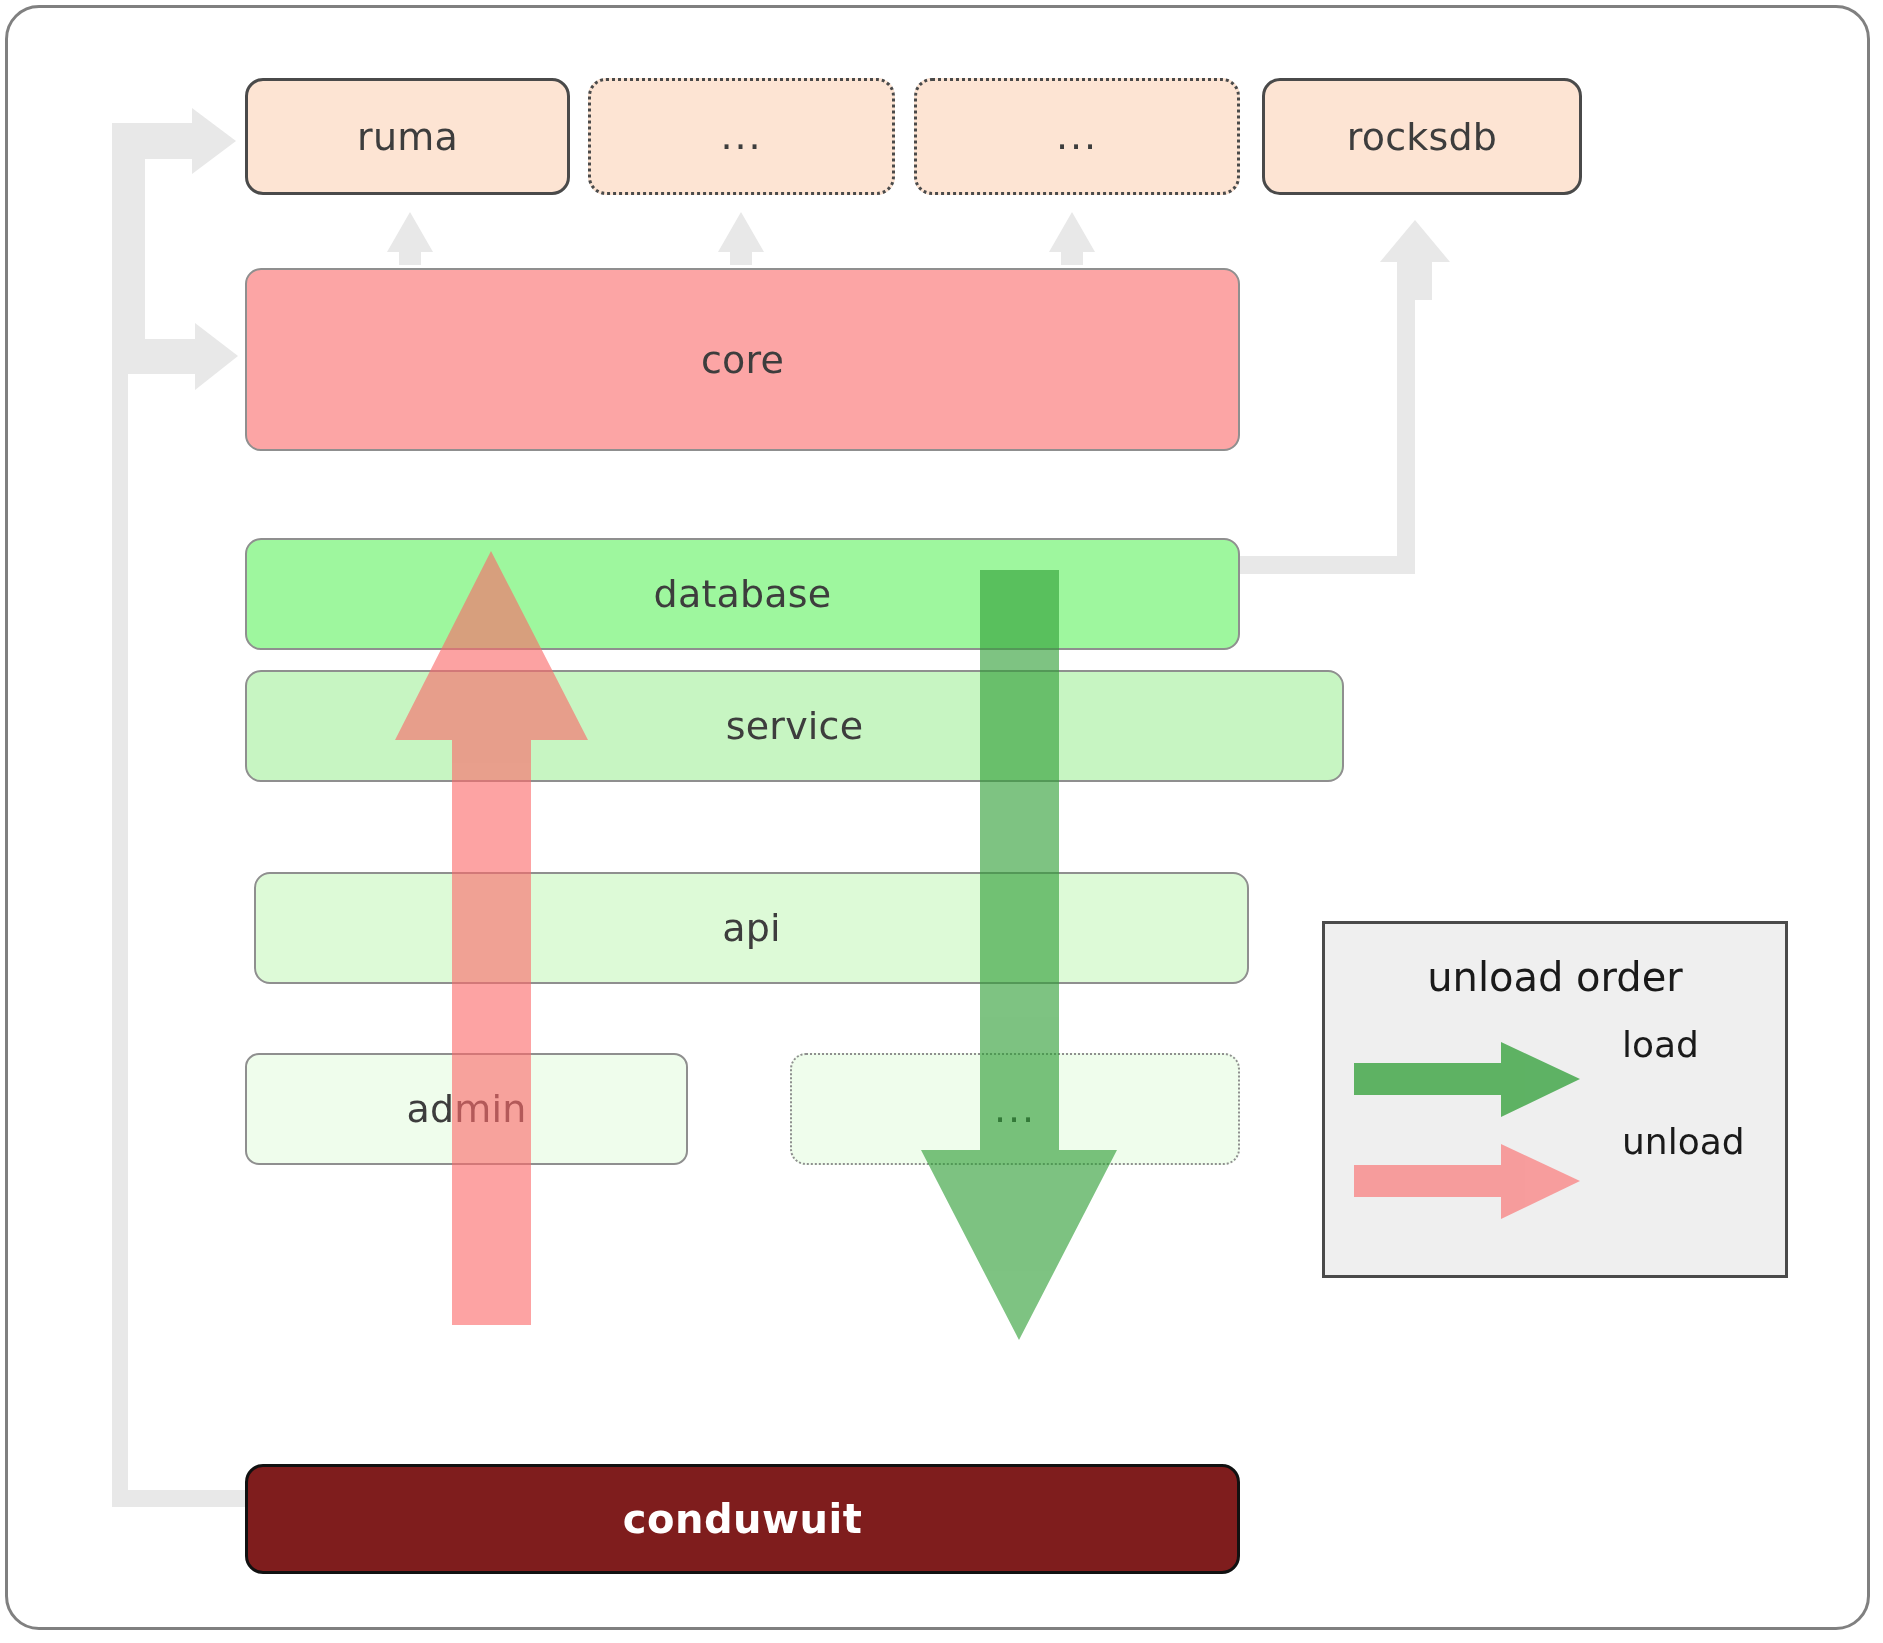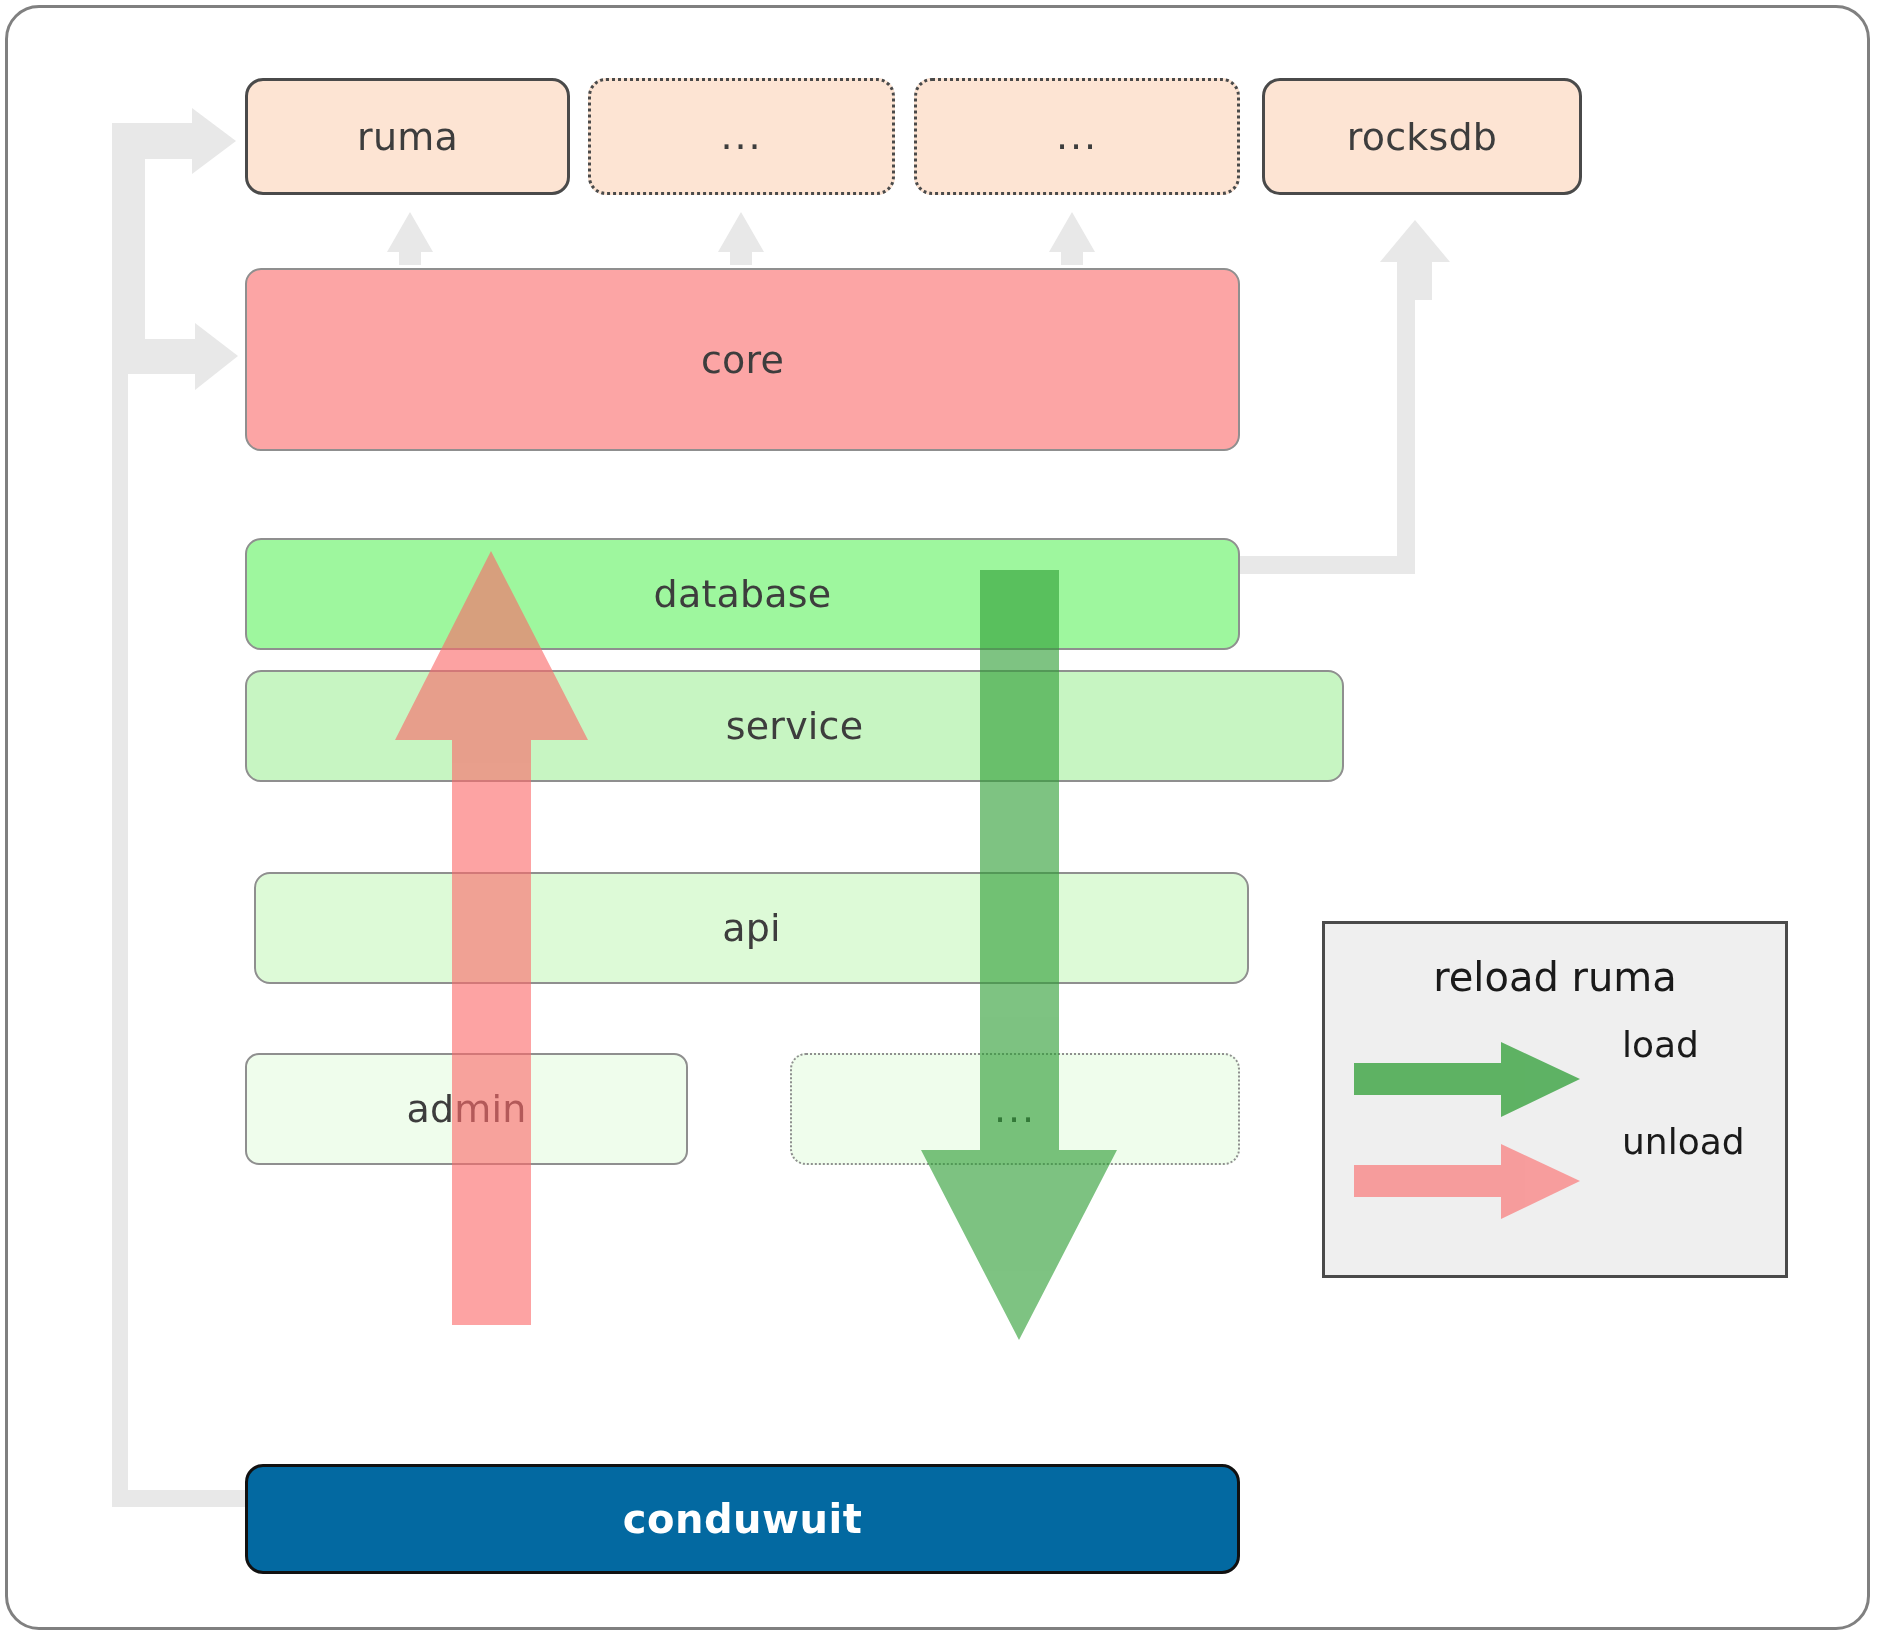--- a/index.html
+++ b/index.html
@@ -57,21 +57,21 @@
     border: 2px solid #8f8f8f;
     border-radius: 16px;
   }
   .lyr {
     border: 2px solid #8f8f8f;
     border-radius: 16px;
   }
   .lyr.dotted { border: 2px dotted #8f8f8f; }
 
   .conduwuit {
-    background: #0369a1;
+    background: #7f1d1d;
     border: 3px solid #111111;
     border-radius: 18px;
     color: #ffffff;
     font-weight: bold;
     font-size: 40px;
     letter-spacing: 0.5px;
   }
 
   .dots { font-size: 38px; letter-spacing: 2px; line-height: 0.6; }
 
@@ -202,21 +202,21 @@
       <path d="M 491 551 L 588 740 L 531 740 L 531 700 L 452 700 L 452 740 L 395 740 Z" fill="#fb6a6a"></path>
     </g>
 
     <g opacity="0.62">
       <rect x="980" y="570" width="79" height="690" fill="#2e9e35"></rect>
       <path d="M 1019 1340 L 921 1150 L 980 1150 L 980 1190 L 1059 1190 L 1059 1150 L 1117 1150 Z" fill="#2e9e35"></path>
     </g>
   </svg>
 
   <div id="legend">
-    <div id="legend-title">reload ruma</div>
+    <div id="legend-title">unload order</div>
     <div class="legend-row-label" style="left:297px; top:100px;">load</div>
     <div class="legend-row-label" style="left:297px; top:197px;">unload</div>
   </div>
 
   <svg class="overlay legendsvg" viewBox="0 0 1883 1643">
 
     <g opacity="0.75">
       <rect x="1354" y="1063" width="155" height="32" fill="#2e9e35"></rect>
       <path d="M 1580 1079 L 1501 1042 L 1501 1063 L 1469 1063 L 1469 1095 L 1501 1095 L 1501 1117 Z" fill="#2e9e35"></path>
     </g>

